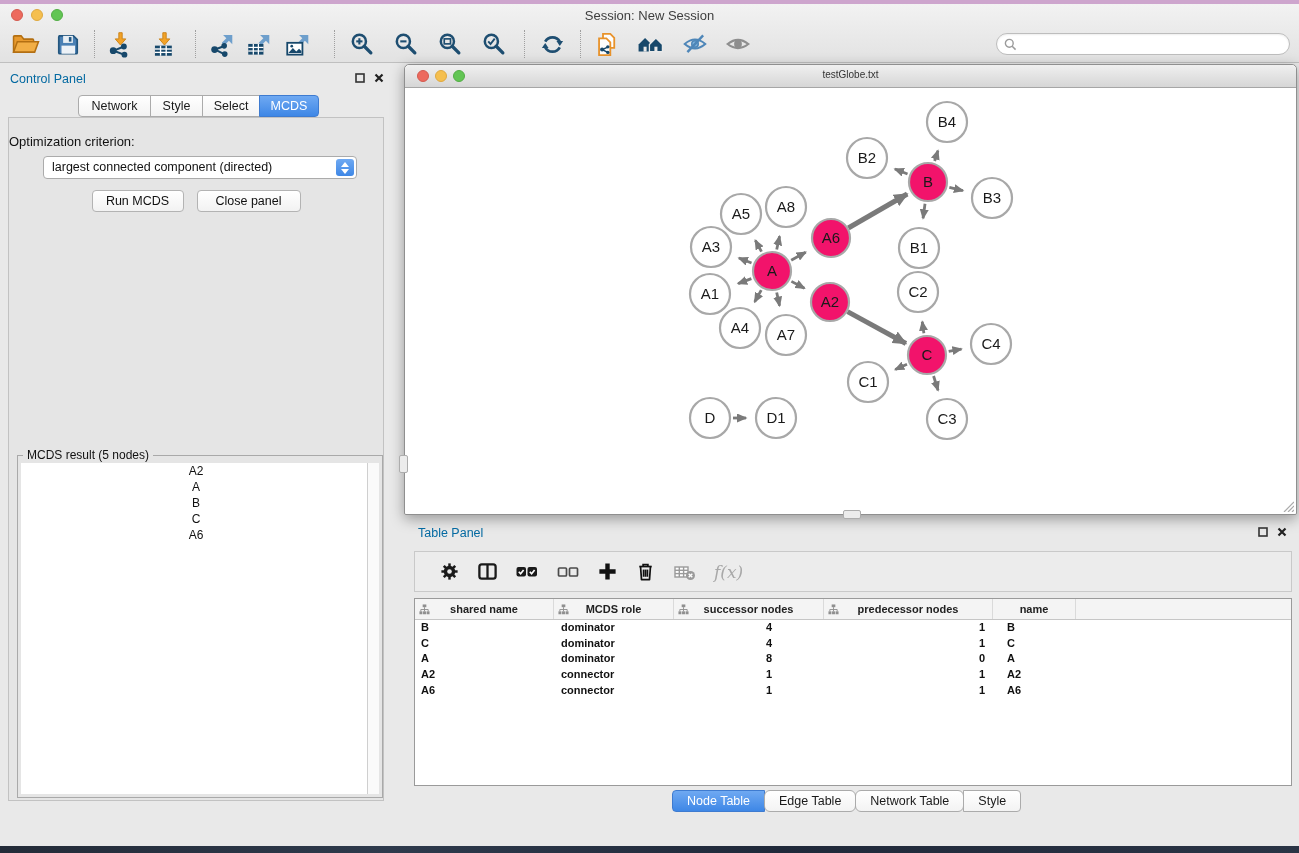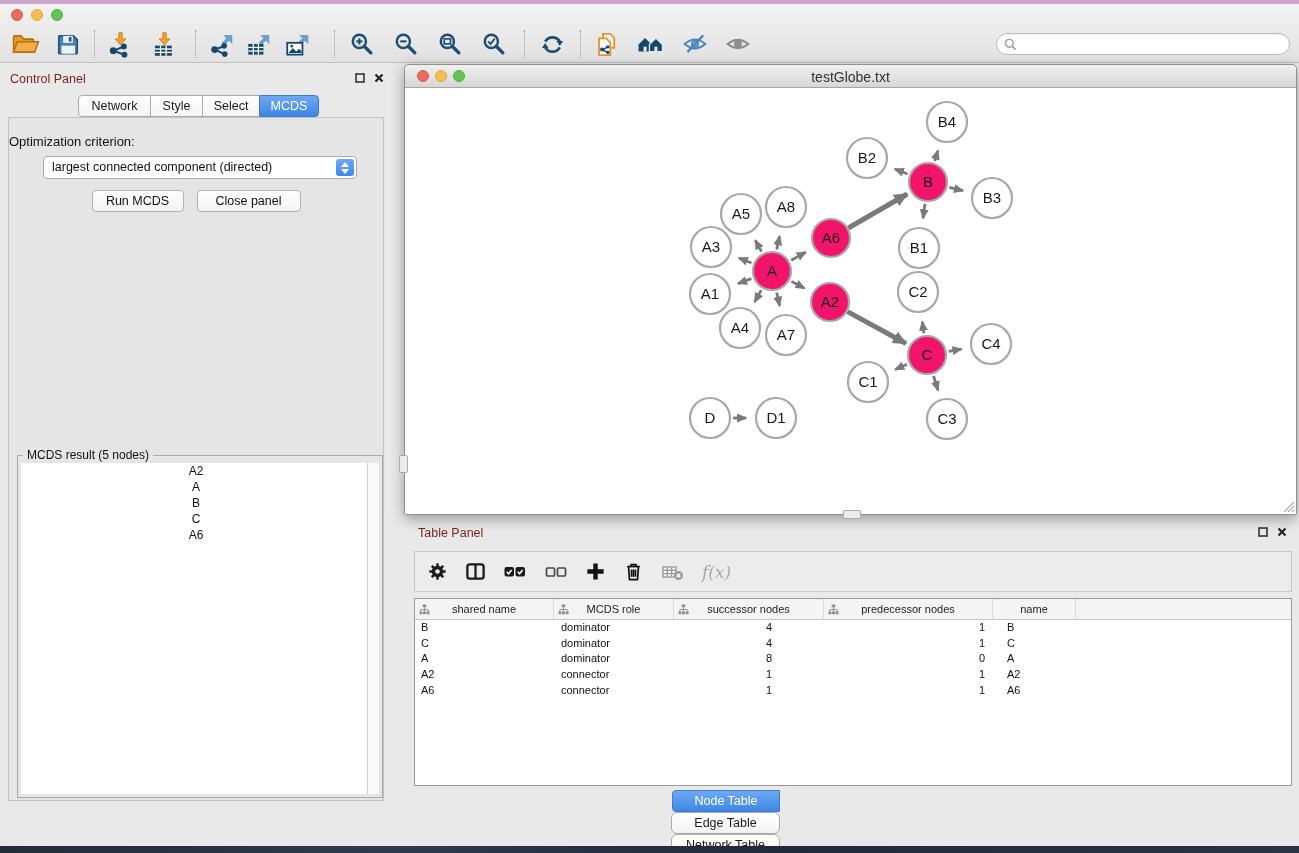--- a/index.html
+++ b/index.html
@@ -30,21 +30,21 @@
   .tbi { display:flex; align-items:center; justify-content:center; cursor:default; }
   #toolbar-search { position:absolute; right:9px; top:8px; width:294px; height:22px;
     background:#fff; border:1px solid #BDBDBD; border-radius:11px;
     display:flex; align-items:center; padding-left:7px;
     box-shadow:inset 0 1px 2px rgba(0,0,0,0.07); }
   #toolbar-search input { border:none; outline:none; background:transparent;
     font-size:12px; flex:1; padding-left:4px; font-family:"Liberation Sans",sans-serif; }
 
   
   #control-panel { left:0; top:64px; width:392px; height:748px; }
-  .panel-title { font-size:12.5px; color:#7f1d1d; }
+  .panel-title { font-size:12.5px; color:#0369a1; }
   .panel-btns { display:flex; gap:9px; align-items:center; }
   #cp-tabs { left:78px; top:31px; display:flex; height:22px; }
   .seg-tab { height:22px; line-height:20px; text-align:center; font-size:12.5px; color:#1A1A1A;
     background:linear-gradient(#FFFFFF,#F3F3F3); border:1px solid #ABABAB; margin-left:-1px; }
   .seg-tab:first-child { border-radius:4px 0 0 4px; margin-left:0; }
   .seg-tab:last-child { border-radius:0 4px 4px 0; }
   .seg-tab.active { background:linear-gradient(#6FA9F2,#3E87E6); border-color:#3E7BD0; color:#fff; }
   #cp-card { left:8px; top:53px; width:376px; height:684px; background:#E5E5E5; border:1px solid #C2C2C2; }
   #criterion-label { top:16px; width:100%; font-size:13px; color:#111; }
   #criterion-select { left:34px; top:38px; width:314px; height:23px; background:#fff;
@@ -66,47 +66,47 @@
     background:#FAFAFA; border-left:1px solid #CFCFCF; }
 
   
   #network-window { left:404px; top:64px; width:893px; height:451px; background:#fff;
     border:1px solid #8F8F8F; border-radius:5px 5px 2px 2px;
     box-shadow:0 4px 14px rgba(0,0,0,0.35); }
   #nw-titlebar { position:absolute; top:0; left:0; right:0; height:23px;
     background:linear-gradient(#F0F0F0,#D6D6D6); border-bottom:1px solid #A6A6A6;
     border-radius:5px 5px 0 0; }
   #nw-lights { top:5px; left:12px; display:flex; gap:6px; }
-  #nw-title { top:4px; width:100%; text-align:center; font-size:14px; color:#333; }
+  #nw-title { top:4px; width:100%; text-align:center; font-size:10px; color:#333; }
   #nw-canvas { position:absolute; top:24px; left:0; right:0; bottom:0; background:#fff;
     border-radius:0 0 2px 2px; }
   #graph-svg { width:100%; height:100%; display:block; }
   .nw-grip-l { left:-6px; top:366px; width:9px; height:18px; background:#ECECEC;
     border:1px solid #ADADAD; border-radius:2px; }
   .nw-grip-b { left:438px; bottom:-5px; width:18px; height:9px; background:#ECECEC;
     border:1px solid #ADADAD; border-radius:2px; }
 
   
   #table-panel { left:404px; top:518px; width:895px; height:302px; }
   #tp-toolbar { left:10px; top:33px; width:878px; height:41px; background:#ECECEC;
-    border:1px solid #C9C9C9; display:flex; align-items:center; padding-left:12px; gap:17px; }
+    border:1px solid #C9C9C9; display:flex; align-items:center; padding-left:24px; gap:17px; }
   #fx-label { font-family:"DejaVu Serif", serif; font-style:italic; font-size:17px; color:#A8A8A8; }
   #tp-table { left:10px; top:80px; width:878px; height:188px; background:#fff; border:1px solid #9A9A9A; }
-  .tgrid { display:grid; grid-template-columns:139px 120px 150px 169px 83px 1fr; }
+  .tgrid { display:grid; grid-template-columns:139px 120px 150px 169px 83px 1fr;font-weight:bold; }
   #thead { height:21px; background:#F4F4F4; border-bottom:1px solid #C6C6C6; }
   .th { position:relative; font-size:11px; line-height:20px; color:#222; text-align:center;
     border-right:1px solid #DADADA; }
   .th .hicon { position:absolute; left:4px; top:5px; }
   .tr { height:15.7px; font-size:11px; line-height:15.7px; color:#111; }
   .td { overflow:hidden; white-space:nowrap; }
   .td.c1 { padding-left:6px; } .td.c2 { padding-left:7px; }
   .td.c3 { text-align:right; padding-right:52px; }
   .td.c4 { text-align:right; padding-right:8px; }
   .td.c5 { padding-left:14px; }
-  #tp-tabs { left:268px; top:272px; display:flex; height:22px;flex-direction:column; }
+  #tp-tabs { left:268px; top:272px; display:flex; height:22px; }
   .tp-tab { padding:0 14px;border-radius:6px; }
 
   
   #status-bar { left:0; top:820px; width:1299px; height:26px; background:#ECECEC;
     border-top:1px solid #C2C2C2; }
   #list-btn { left:9px; top:3px; width:29px; height:21px; background:#F4F4F4;
     border:1px solid #A8A8A8; border-radius:2px; display:flex; align-items:center; justify-content:center; }
   #memory-btn { right:9px; top:3px; height:21px; padding:0 10px 0 8px;
     background:linear-gradient(#FFFFFF,#F0F0F0); border:1px solid #B0B0B0; border-radius:3px;
     display:flex; align-items:center; gap:6px; font-size:12px; color:#111; }
@@ -117,20 +117,21 @@
 
 <div id="root">
   <div class="abs" id="wallpaper-top"></div>
 
   <div class="abs" id="app-chrome">
     <div class="abs" id="app-lights">
       <span class="traffic t-red"></span>
       <span class="traffic t-yel"></span>
       <span class="traffic t-grn"></span>
     </div>
+    <div class="abs" id="app-title">Session: New Session</div>
 
     <div class="abs" id="main-toolbar">
       <span class="tbi" style="margin-left:11px">
         <svg width="30" height="26" viewBox="0 0 26 24">
             <path d="M1.5 19.5 L1.5 5.5 Q1.5 4.5 2.5 4.5 L8.5 4.5 L11 7.5 L19 7.5 Q20 7.5 20 8.5 L20 10" fill="#E89A2E" stroke="#B36F12" stroke-width="1.4"></path>
             <path d="M5 10 L24.5 10 L21 19.5 L1.5 19.5 Z" fill="#F2AE45" stroke="#B36F12" stroke-width="1.4"></path>
           </svg>
       </span>
       <span class="tbi" style="margin-left:14px">
         <svg width="26" height="26" viewBox="0 0 24 24">

